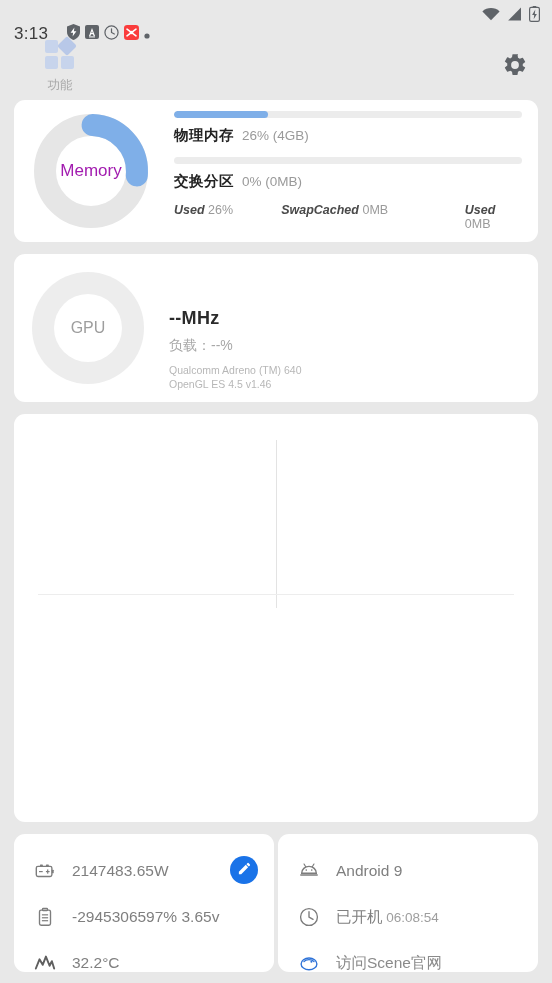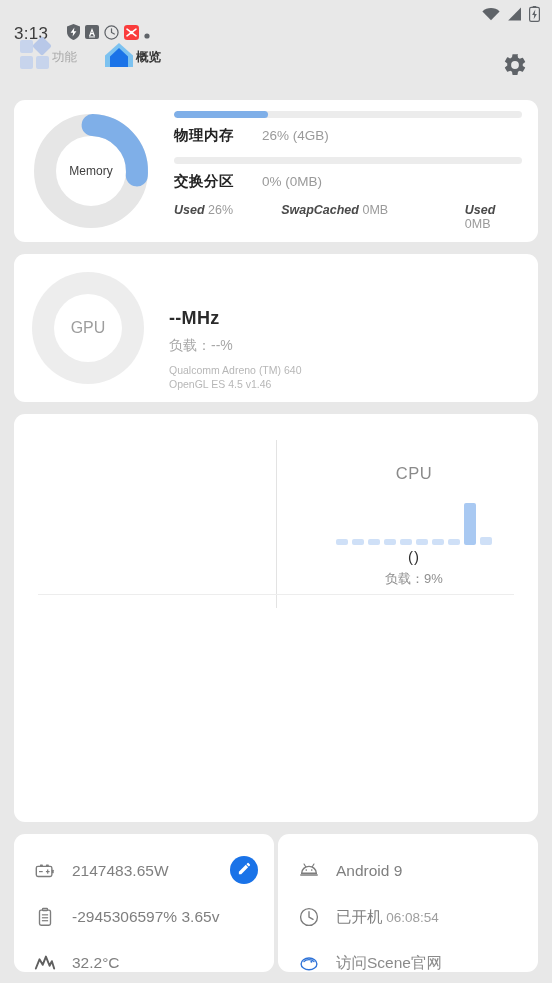--- a/index.html
+++ b/index.html
@@ -21,21 +21,21 @@
     letter-spacing: .3px; margin-right: 14px;
   }
   .sb-left { display: flex; align-items: center; gap: 5px; margin-top: 36px; }
   .sb-right { position: absolute; right: 12px; top: 0; height: 32px;
               display: flex; align-items: center; gap: 7px; }
   .sb-ic { display: block; }
 
   
   .tabbar { height: 68px; position: relative; display: flex;
             align-items: flex-start; padding-left: 18px; padding-top: 6px; }
-  .tab { width: 84px; display: flex; flex-direction: row;
+  .tab { width: 84px; display: flex; flex-direction: column;
          align-items: center; cursor: default; }
   .tab-ico { width: 34px; height: 34px; position: relative; }
   .tab-lbl { margin-top: 5px; font-size: 12.5px; color: #a9a9a9; }
   .tab.active .tab-lbl { color: #333; font-weight: bold; }
   .gear-btn { position: absolute; right: 24px; top: 20px;
               width: 26px; height: 26px; }
 
   
   .fn-sq { position: absolute; width: 13px; height: 13px; background: #c7d4ec; border-radius: 2px; }
   .fn-sq.a { left: 2px;  top: 2px; }
@@ -45,28 +45,28 @@
             background: #b8c8e8; border-radius: 2px; transform: rotate(45deg); }
 
   
   .card { background: #fff; border-radius: 11px; margin: 0 14px 12px 14px; }
 
   
   .mem-card { height: 142px; display: flex; align-items: center; padding: 0 8px 0 18px; }
   .donut { width: 118px; height: 118px; flex: 0 0 118px; position: relative; }
   .donut-label {
     position: absolute; inset: 0; display: flex; align-items: center;
-    justify-content: center; font-size: 12px; color: #404040;
+    justify-content: center; font-size: 17px; color: #a21caf;
   }
   .mem-right { flex: 1; padding-left: 24px; padding-right: 8px; }
   .bar { height: 7px; border-radius: 4px; background: #ececec; overflow: hidden; }
   .bar-fill { height: 100%; background: #7fafe8; border-radius: 4px; }
   .bar-row { display: flex; align-items: baseline; margin: 8px 0 12px 0; }
   .bar-title { font-size: 14.5px; color: #222; font-weight: bold; letter-spacing: .5px; }
-  .bar-val { font-size: 13.5px; color: #9a9a9a; margin-left: 28px; }
+  .bar-val { font-size: 13.5px; color: #9a9a9a; margin-left: 8px; }
   .mem-stats { display: flex; margin-top: 10px; font-size: 12.5px; }
   .ms { color: #9a9a9a; }
   .ms b { color: #4a4a4a; font-weight: bold; font-style: italic; }
   .ms.s1 { width: 112px; }
   .ms.s2 { width: 192px; }
 
   
   .gpu-card { height: 148px; display: flex; align-items: center; padding-left: 18px; }
   .gpu-ring { width: 112px; height: 112px; flex: 0 0 112px; border-radius: 50%;
               background: #ededed; position: relative; }
@@ -181,29 +181,20 @@
     <div class="tab">
       <div class="tab-ico">
         <span class="fn-sq a"></span>
         <span class="fn-sq b"></span>
         <span class="fn-sq c"></span>
         <span class="fn-dia"></span>
       </div>
       <div class="tab-lbl">功能</div>
     </div>
 
-    <div class="tab active">
-      <div class="tab-ico">
-        <svg width="34" height="34" viewBox="0 0 34 34">
-          <path d="M17 5 L31 17.5 V29 H3 V17.5 Z" fill="#7cc2f0"></path>
-          <path d="M17 10 L26 18.5 V29 H8 V18.5 Z" fill="#1a73e8"></path>
-        </svg>
-      </div>
-      <div class="tab-lbl">概览</div>
-    </div>
 
     <div class="gear-btn">
       <svg width="26" height="26" viewBox="0 0 24 24">
         <path fill="#5f6368" d="M19.14 12.94a7.4 7.4 0 0 0 .06-.94 7.4 7.4 0 0 0-.06-.94l2.03-1.58a.48.48 0 0 0 .12-.61l-1.92-3.32a.48.48 0 0 0-.59-.22l-2.39.96a7.02 7.02 0 0 0-1.62-.94l-.36-2.54A.47.47 0 0 0 13.93 2h-3.84a.47.47 0 0 0-.47.41l-.36 2.54c-.59.24-1.13.56-1.62.94l-2.39-.96a.48.48 0 0 0-.59.22L2.74 8.47a.48.48 0 0 0 .12.61l2.03 1.58a7.4 7.4 0 0 0 0 1.88l-2.03 1.58a.48.48 0 0 0-.12.61l1.92 3.32c.12.22.37.3.59.22l2.39-.96c.5.38 1.03.7 1.62.94l.36 2.54c.04.24.24.41.47.41h3.84c.24 0 .44-.17.47-.41l.36-2.54c.59-.24 1.13-.56 1.62-.94l2.39.96c.22.08.47 0 .59-.22l1.92-3.32a.48.48 0 0 0-.12-.61ZM12 15.6A3.6 3.6 0 1 1 15.6 12 3.6 3.6 0 0 1 12 15.6Z"></path>
       </svg>
     </div>
   </div>
 
   <div class="card mem-card">
     <div class="donut">
@@ -259,39 +250,20 @@
       </div>
       <div class="gpu-sub">Qualcomm Adreno (TM) 640</div>
       <div class="gpu-sub" style="margin-top:0">OpenGL ES 4.5 v1.46</div>
     </div>
   </div>
 
   <div class="card cpu-card">
     <div class="cpu-vline"></div>
     <div class="cpu-hline"></div>
 
-    <div class="cpu-block">
-      <div class="cpu-title">CPU</div>
-      <div class="cpu-bars">
-          <div class="cpu-bar" style="height: 6px;"></div>
-          <div class="cpu-bar" style="height: 6px;"></div>
-          <div class="cpu-bar" style="height: 6px;"></div>
-          <div class="cpu-bar" style="height: 6px;"></div>
-          <div class="cpu-bar" style="height: 6px;"></div>
-          <div class="cpu-bar" style="height: 6px;"></div>
-          <div class="cpu-bar" style="height: 6px;"></div>
-          <div class="cpu-bar" style="height: 6px;"></div>
-          <div class="cpu-bar hi" style="height: 42px;"></div>
-          <div class="cpu-bar" style="height: 8px;"></div>
-        </div>
-      <div class="cpu-core">()</div>
-      <div class="cpu-load">
-        <span>负载：</span><span>9%</span>
-      </div>
-    </div>
   </div>
 
   <div class="bottom">
 
     <div class="bcard">
       <div class="brow">
         <span class="brow-ico">
           <svg width="22" height="22" viewBox="0 0 24 24">
               <rect x="2.5" y="7" width="17" height="11" rx="1.8" fill="none" stroke="#7d7d7d" stroke-width="1.5"></rect>
               <rect x="19.5" y="10.5" width="2" height="4" rx=".7" fill="#7d7d7d"></rect>

